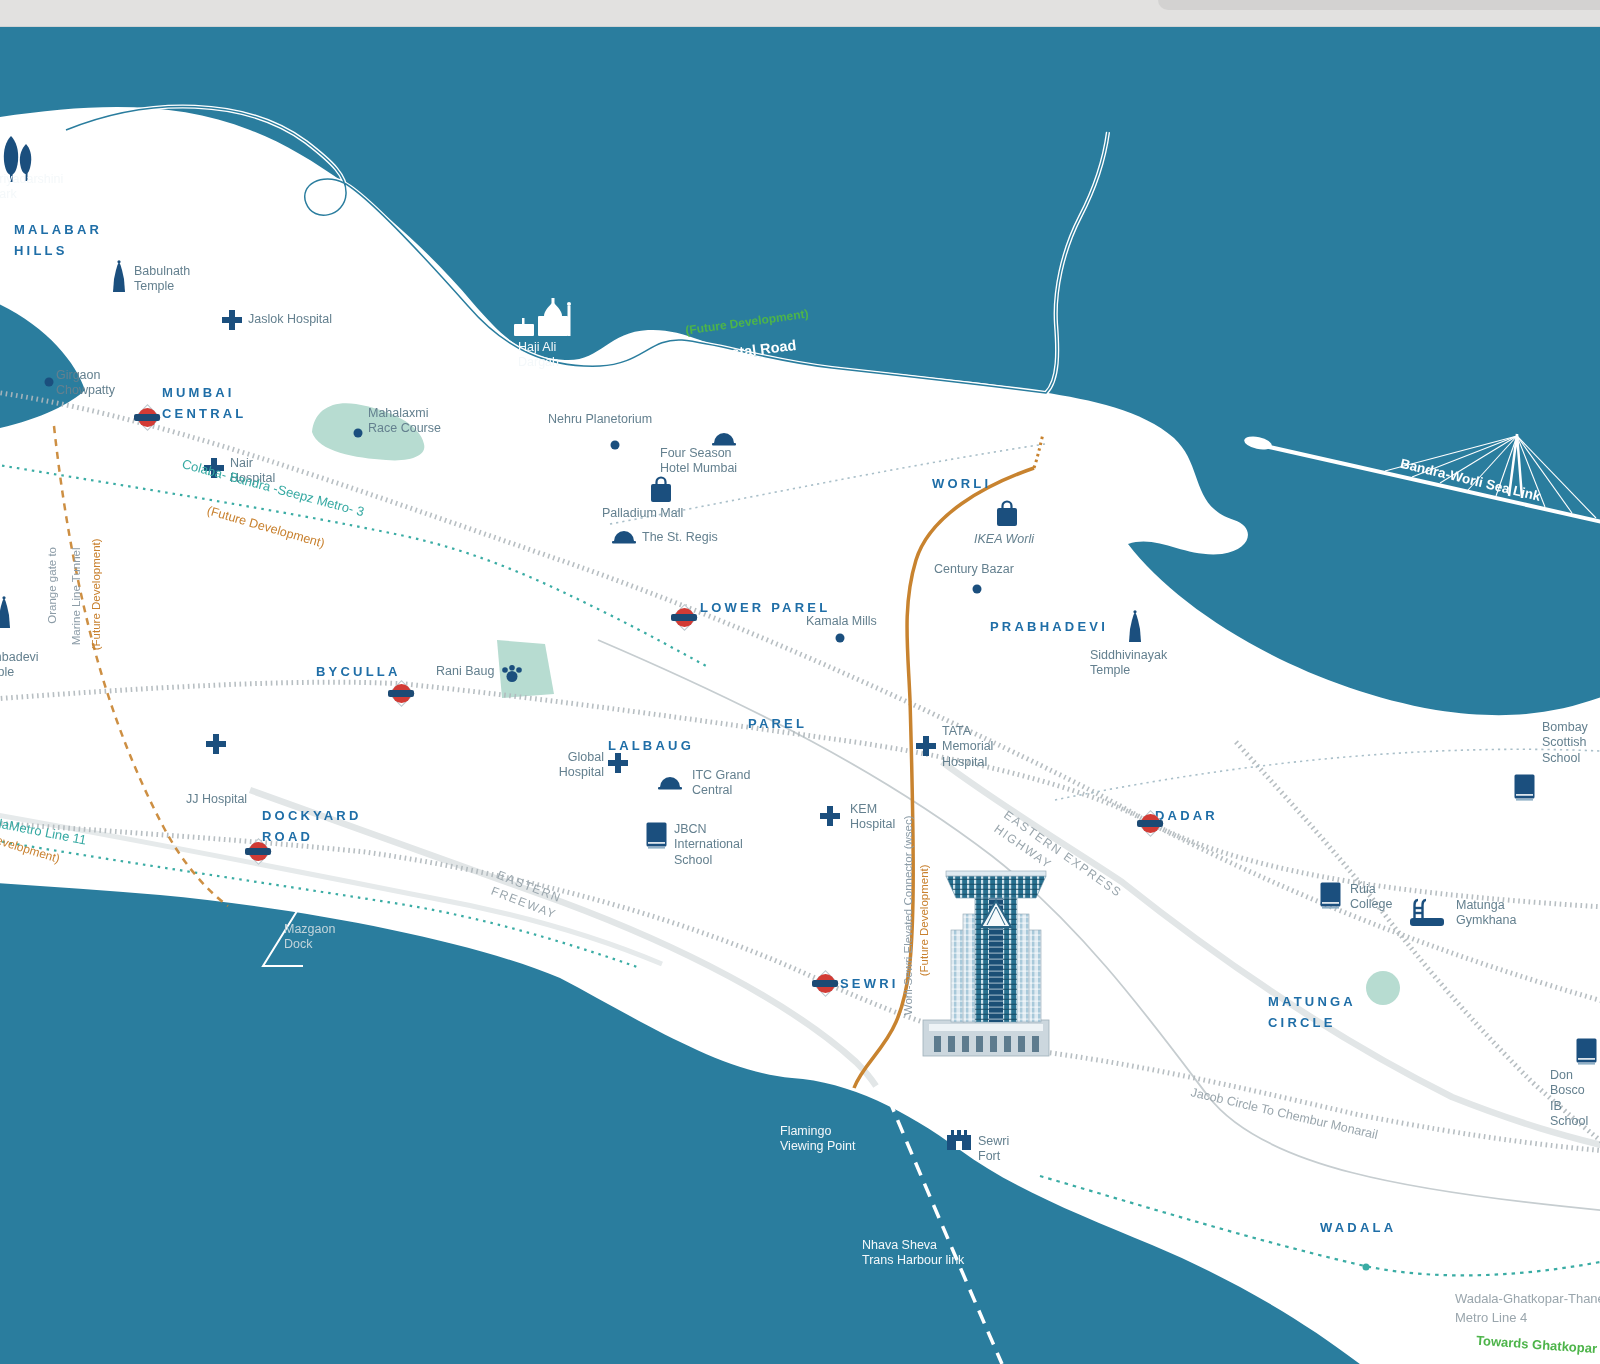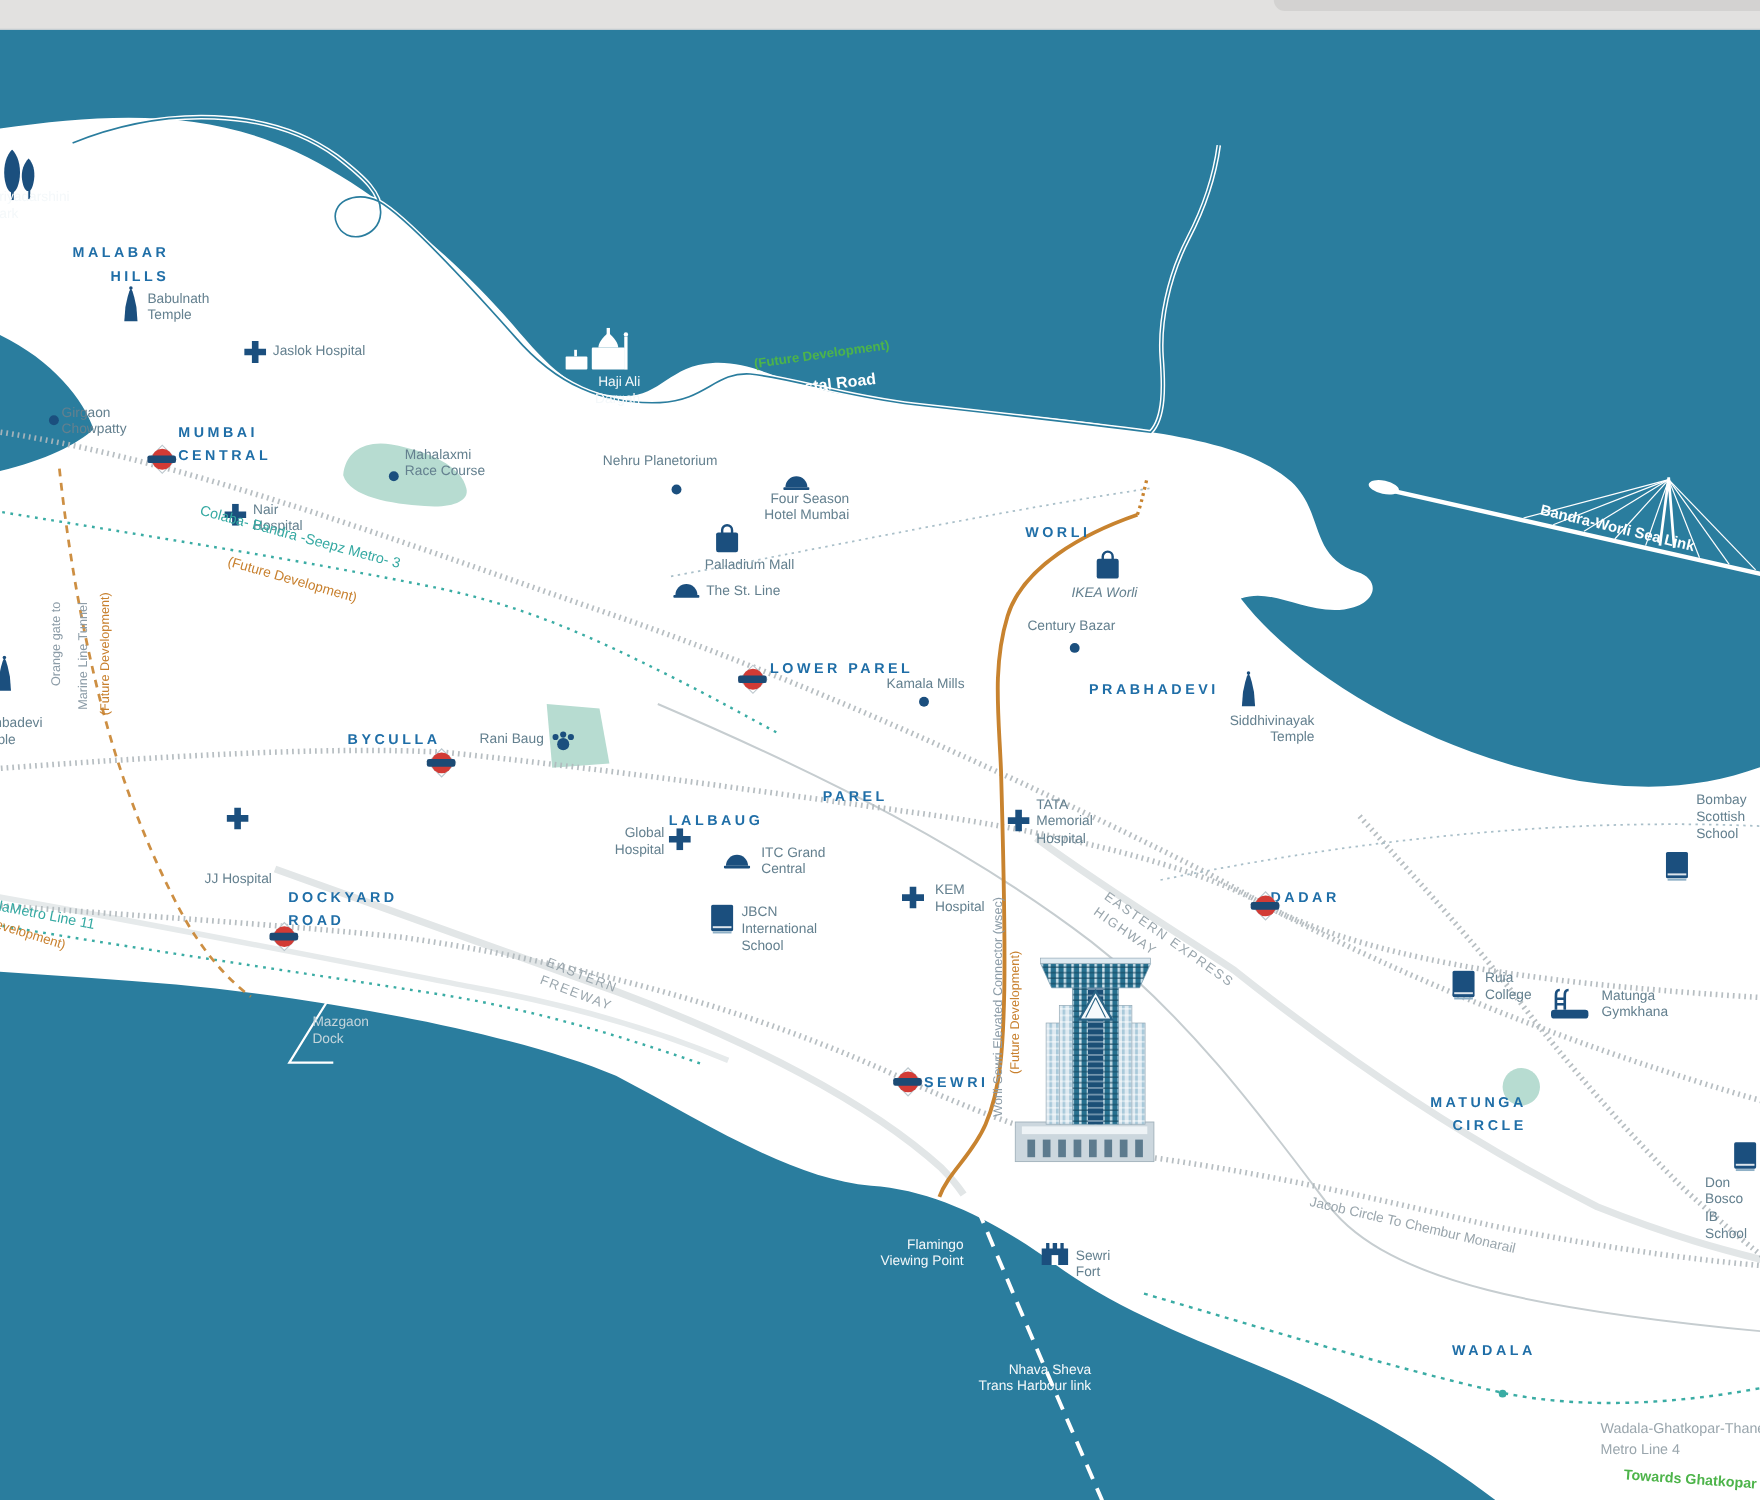--- a/index.html
+++ b/index.html
@@ -7,21 +7,21 @@
        font-family:"Liberation Sans", sans-serif;position:relative}
   #topbar{position:absolute;left:0;top:0;width:1600px;height:26px;background:#e2e1e0;z-index:30;
           border-bottom:1px solid #cfd2d4}
   #toptab{position:absolute;right:0;top:0;width:442px;height:10px;background:#d3d2d1;
           border-bottom-left-radius:12px}
   #map{position:absolute;left:0;top:0;width:1600px;height:1364px}
   #canvas{position:absolute;left:0;top:0;z-index:1}
   #labels{position:absolute;left:0;top:0;width:1600px;height:1364px;z-index:2}
   .area{position:absolute;color:#1f6ea7;font-weight:bold;font-size:13px;letter-spacing:3.2px;
         line-height:1.6;white-space:pre-line}
-  .c{text-align:right}
+  .c{text-align:left}
   .r{text-align:right}
   .poi{position:absolute;color:#64808f;font-size:12.5px;line-height:1.22;white-space:pre-line}
   .on-sea{color:#f4f8fa}
   .muted{color:#c2d4db}
   .poi-ic{position:absolute;line-height:0}
   .route{position:absolute;font-size:12.5px;white-space:pre-line;line-height:1.45;transform-origin:center center}
   .teal{color:#35a9a2}
   .orange{color:#c8802e}
   .green{color:#4db44a;font-weight:bold}
   .grayr{color:#9aa6ad}
@@ -283,21 +283,21 @@
           <rect x="1" y="8" width="20" height="18" rx="2" fill="#1b4f7e"></rect>
           <path d="M6.5,9 V6 a4.5,4.5 0 0 1 9,0 V9" fill="none" stroke="#1b4f7e" stroke-width="2.2"></path>
         </svg></div>
       <div class="poi c" style="left: 602px; top: 506px; width: 120px;">Palladium Mall</div>
       <div class="poi-ic" style="left: 612px; top: 528px;"><svg width="24" height="16" viewBox="0 0 24 16">
           <g fill="#1b4f7e">
             <path d="M2,13 A10,10 0 0 1 22,13 Z"></path>
             <rect x="0" y="13" width="24" height="2.5" rx="1"></rect>
           </g>
         </svg></div>
-      <div class="poi" style="left: 642px; top: 530px;">The St. Line</div>
+      <div class="poi" style="left: 642px; top: 530px;">The St. Regis</div>
       <div class="poi-ic" style="left: 204px; top: 458px;"><svg width="20" height="20" viewBox="0 0 20 20">
           <path fill="#1b4f7e" d="M7,0 h6 v7 h7 v6 h-7 v7 h-6 v-7 h-7 v-6 h7 Z"></path>
         </svg></div>
       <div class="poi" style="left: 230px; top: 456px;">Nair
 Hospital</div>
       <div class="poi-ic" style="left: 996px; top: 500px;"><svg width="22" height="27" viewBox="0 0 22 27">
           <rect x="1" y="8" width="20" height="18" rx="2" fill="#1b4f7e"></rect>
           <path d="M6.5,9 V6 a4.5,4.5 0 0 1 9,0 V9" fill="none" stroke="#1b4f7e" stroke-width="2.2"></path>
         </svg></div>
       <div class="poi" style="left: 974px; top: 532px; font-style: italic;">IKEA Worli</div>

